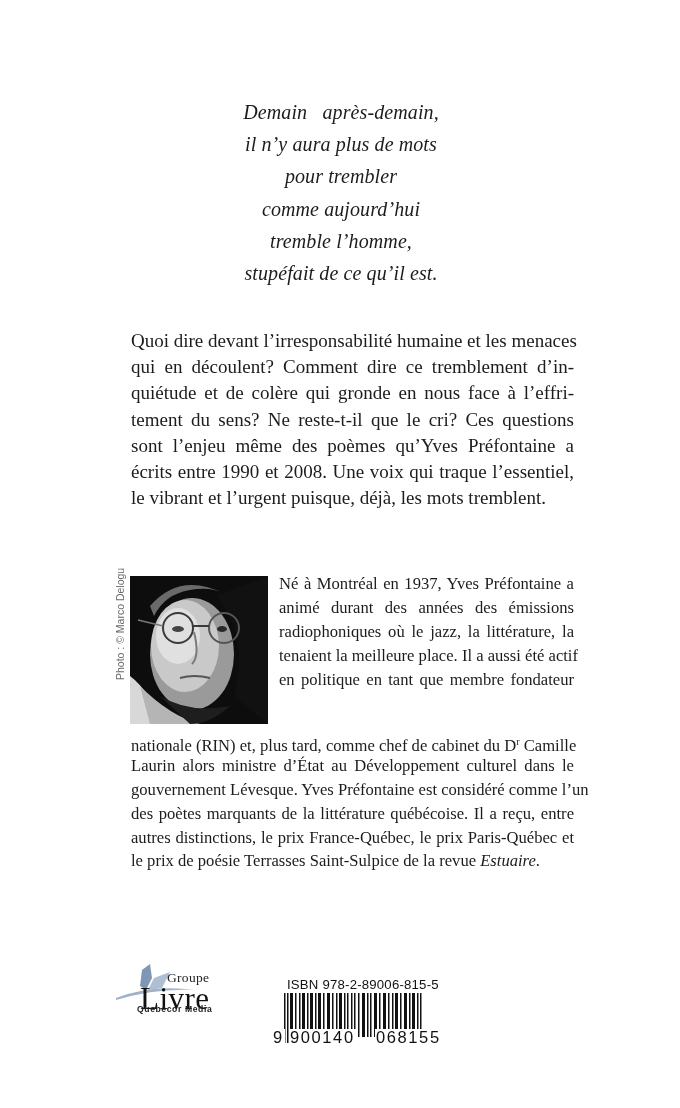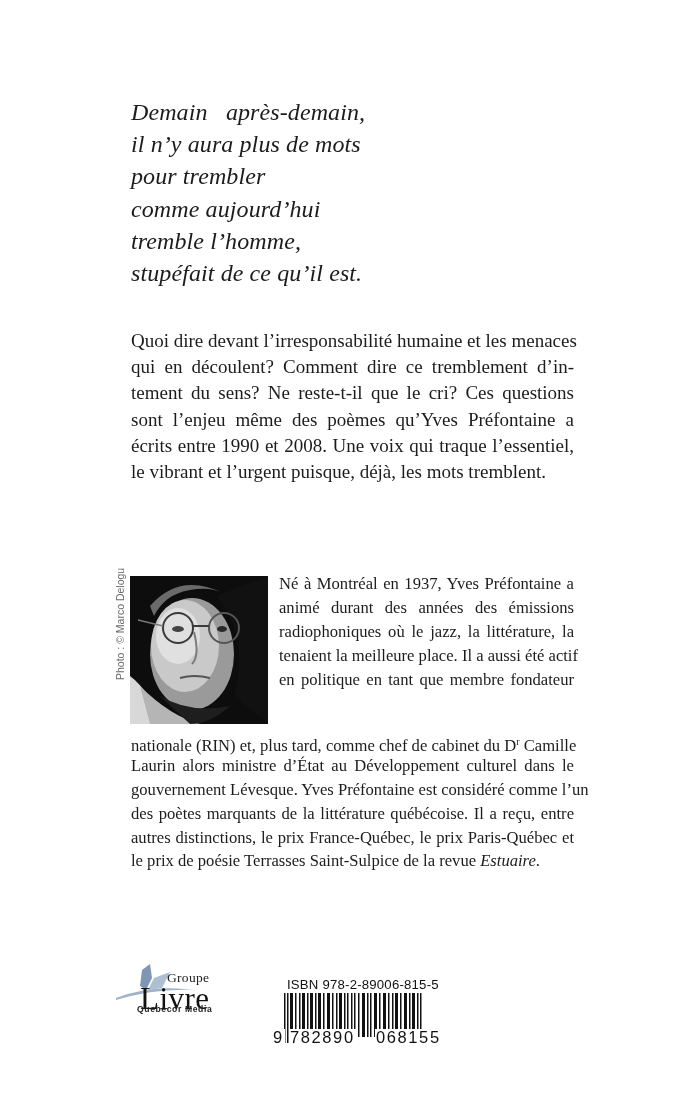--- a/index.html
+++ b/index.html
@@ -3,21 +3,21 @@
 <meta charset="utf-8">
 <style>
   html, body { margin: 0; padding: 0; }
   body {
     width: 680px; height: 1108px; background: #ffffff; position: relative; overflow: hidden;
     color: #1c1c1c;
     font-family: "Liberation Serif", "DejaVu Serif", serif;
   }
   .poem { position: absolute; left: 131px; top: 96px; width: 420px; }
   .poem-line {
-    font-style: italic; font-size: 24px; line-height: 32.2px; white-space: pre; letter-spacing: 0.1px;
+    font-style: italic; font-size: 20px; line-height: 32.2px; white-space: pre; letter-spacing: 0.1px; text-align: center;
   }
   .prose {
     position: absolute; left: 131px; top: 328px; width: 443px;
     font-size: 19px; line-height: 26.2px;
   }
   .jline { display: block; text-align: justify; text-align-last: justify; white-space: nowrap; height: 26.2px; }
   .jline.last { text-align-last: left; }
   .photo-credit {
     position: absolute; left: 114px; top: 680px; width: 110px; height: 13px;
     transform-origin: 0 0; transform: rotate(-90deg);
@@ -71,20 +71,21 @@
   <div class="poem-line">il n’y aura plus de mots</div>
   <div class="poem-line">pour trembler</div>
   <div class="poem-line">comme aujourd’hui</div>
   <div class="poem-line">tremble l’homme,</div>
   <div class="poem-line">stupéfait de ce qu’il est.</div>
 </div>
 
 <div class="prose">
   <span class="jline">Quoi dire devant l’irresponsabilité humaine et les menaces</span>
   <span class="jline">qui en découlent? Comment dire ce tremblement d’in-</span>
+  <span class="jline">quiétude et de colère qui gronde en nous face à l’effri-</span>
   <span class="jline">tement du sens? Ne reste-t-il que le cri? Ces questions</span>
   <span class="jline">sont l’enjeu même des poèmes qu’Yves Préfontaine a</span>
   <span class="jline">écrits entre 1990 et 2008. Une voix qui traque l’essentiel,</span>
   <span class="jline last">le vibrant et l’urgent puisque, déjà, les mots tremblent.</span>
 </div>
 
 <div class="photo-credit">Photo : © Marco Delogu</div>
 
 <div class="photo" title="Portrait of Yves Préfontaine">
   <svg width="138" height="148" viewBox="0 0 138 148">
@@ -178,15 +179,15 @@
       <rect x="125" y="0" width="3" height="44"></rect>
         <rect x="130" y="0" width="1.5" height="44"></rect>
       <rect x="134" y="0" width="3" height="44"></rect>
         <rect x="139" y="0" width="1.5" height="44"></rect>
       <rect x="142" y="0" width="3" height="44"></rect>
         <rect x="147" y="0" width="1.5" height="50"></rect>
       <rect x="150" y="0" width="1.5" height="50"></rect>
     </g>
   </svg>
   <div class="ean" style="left:2px;">9</div>
-  <div class="ean" style="left:19px;">782890</div>
+  <div class="ean" style="left:19px;">900140</div>
   <div class="ean" style="left:85px;margin-left:20px;">068155</div>
 </div>
 
 </body></html>

